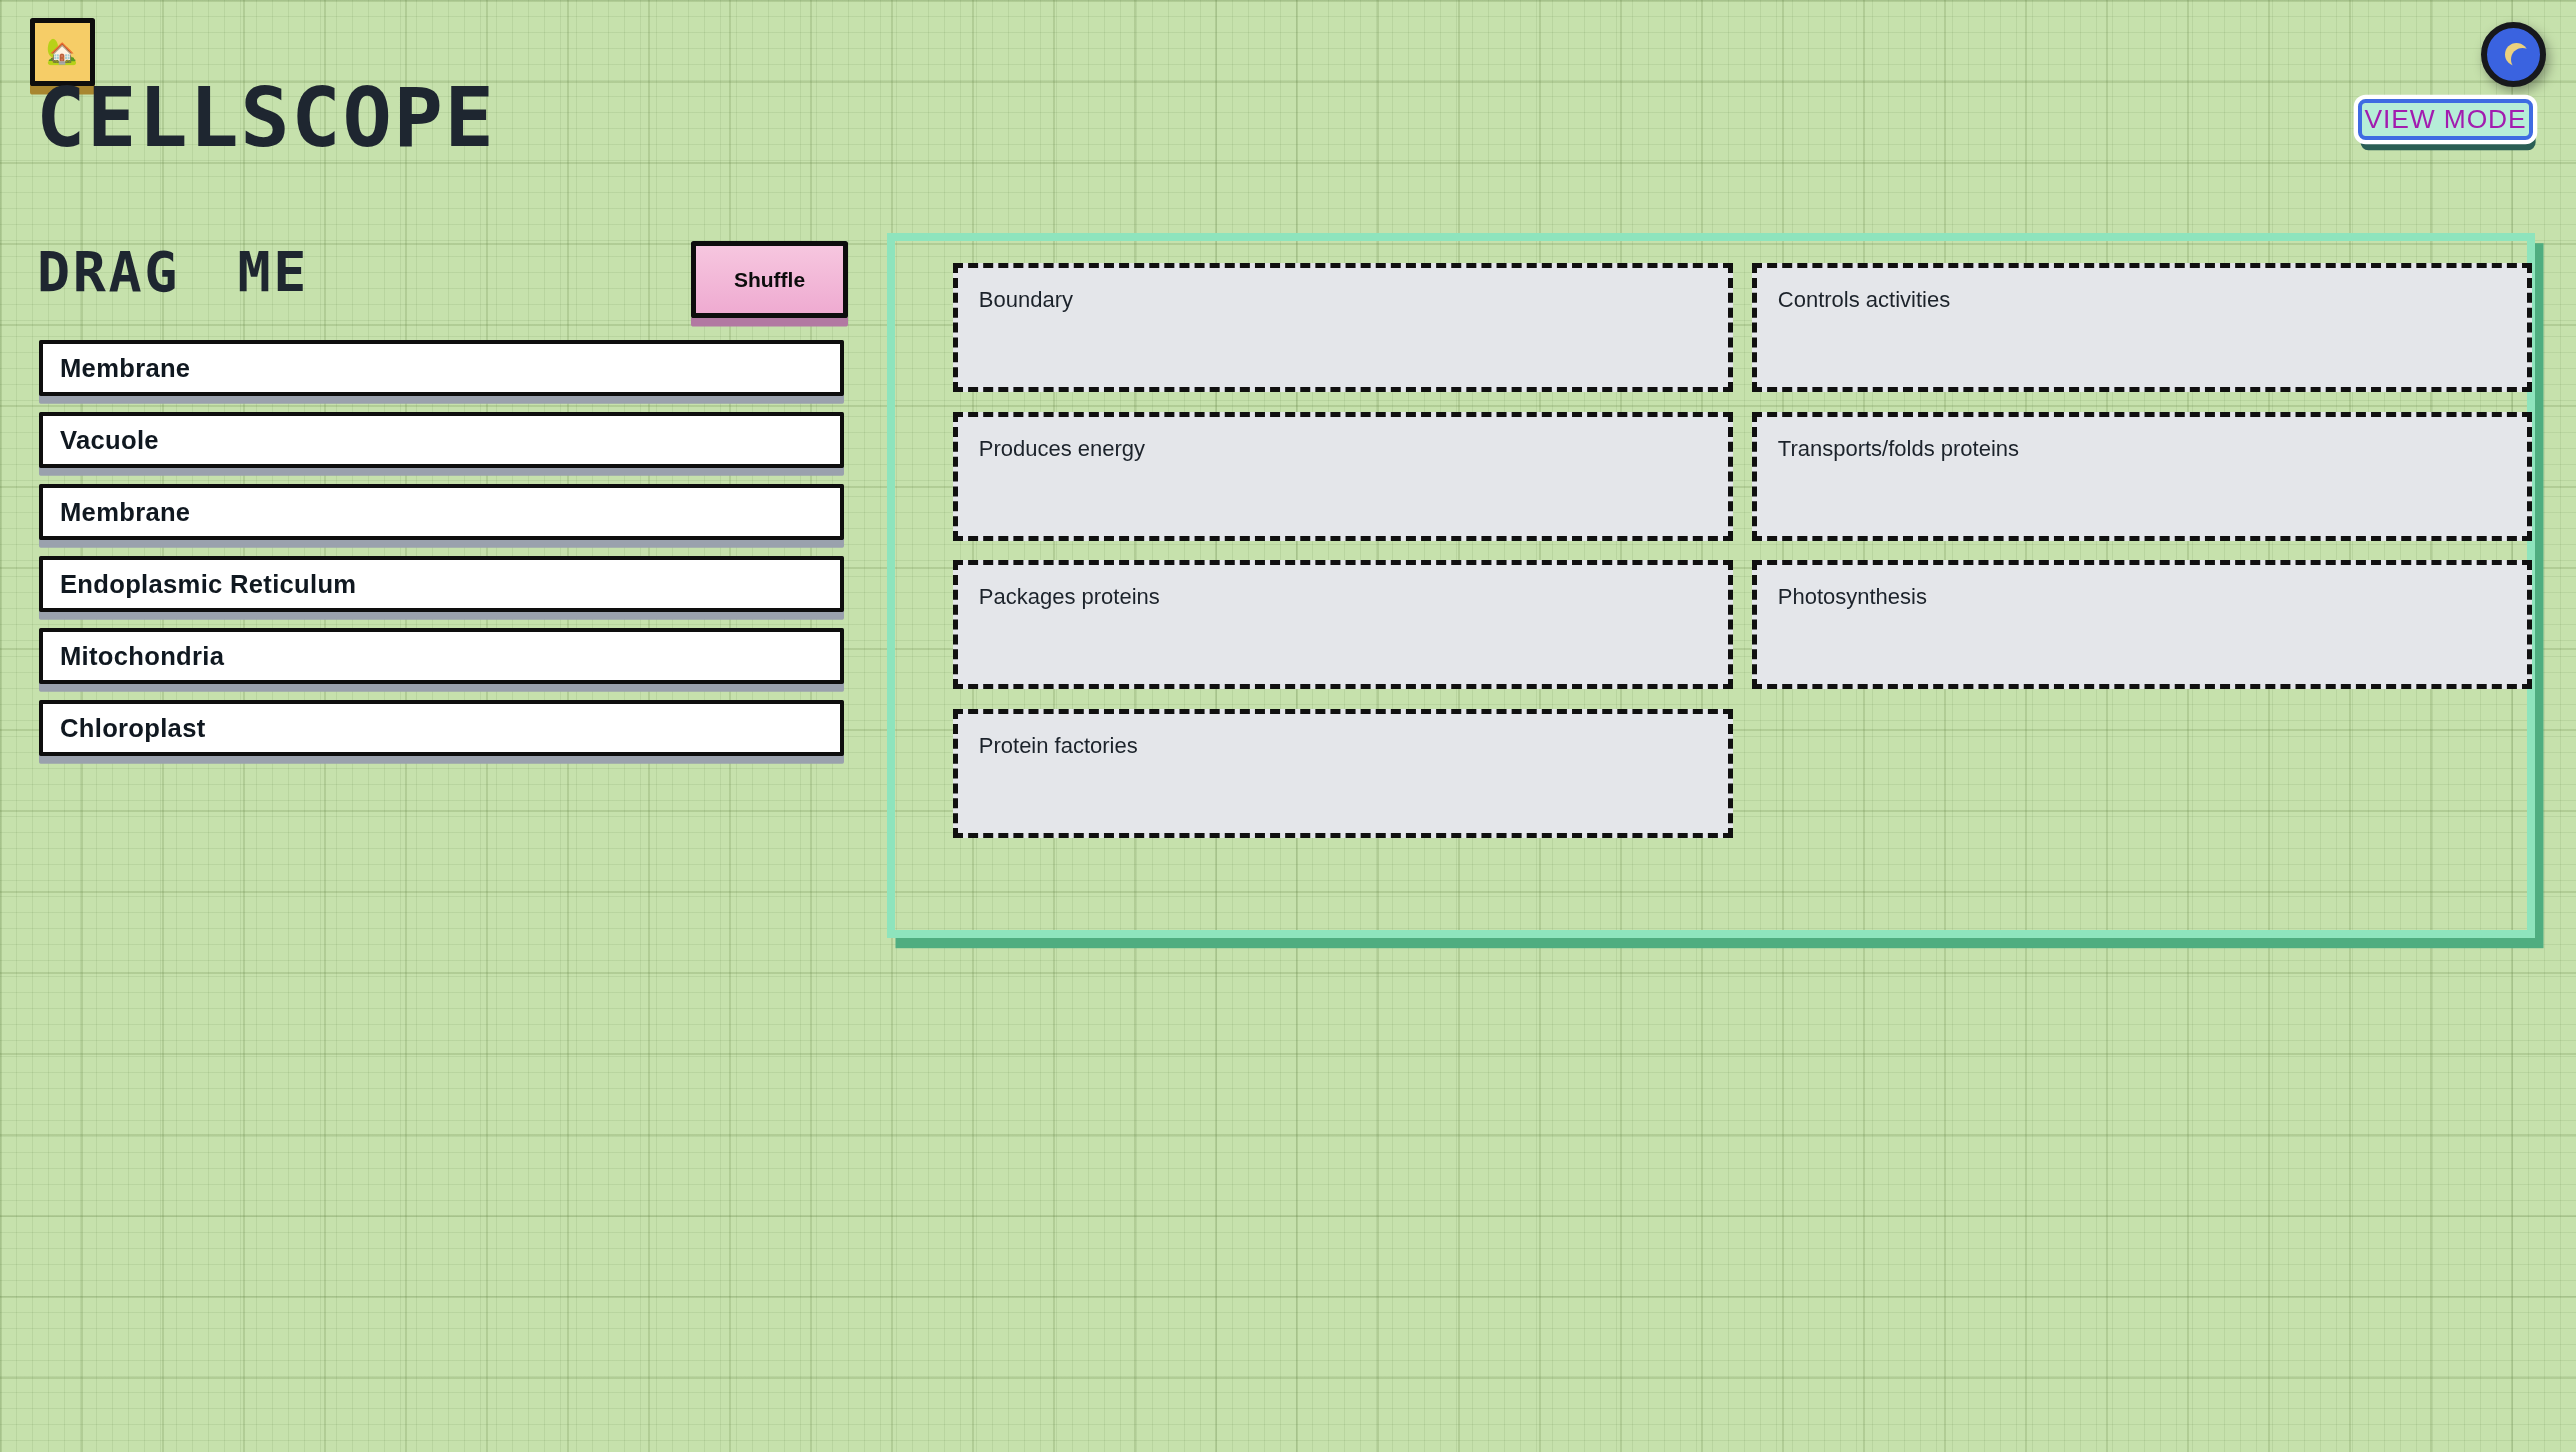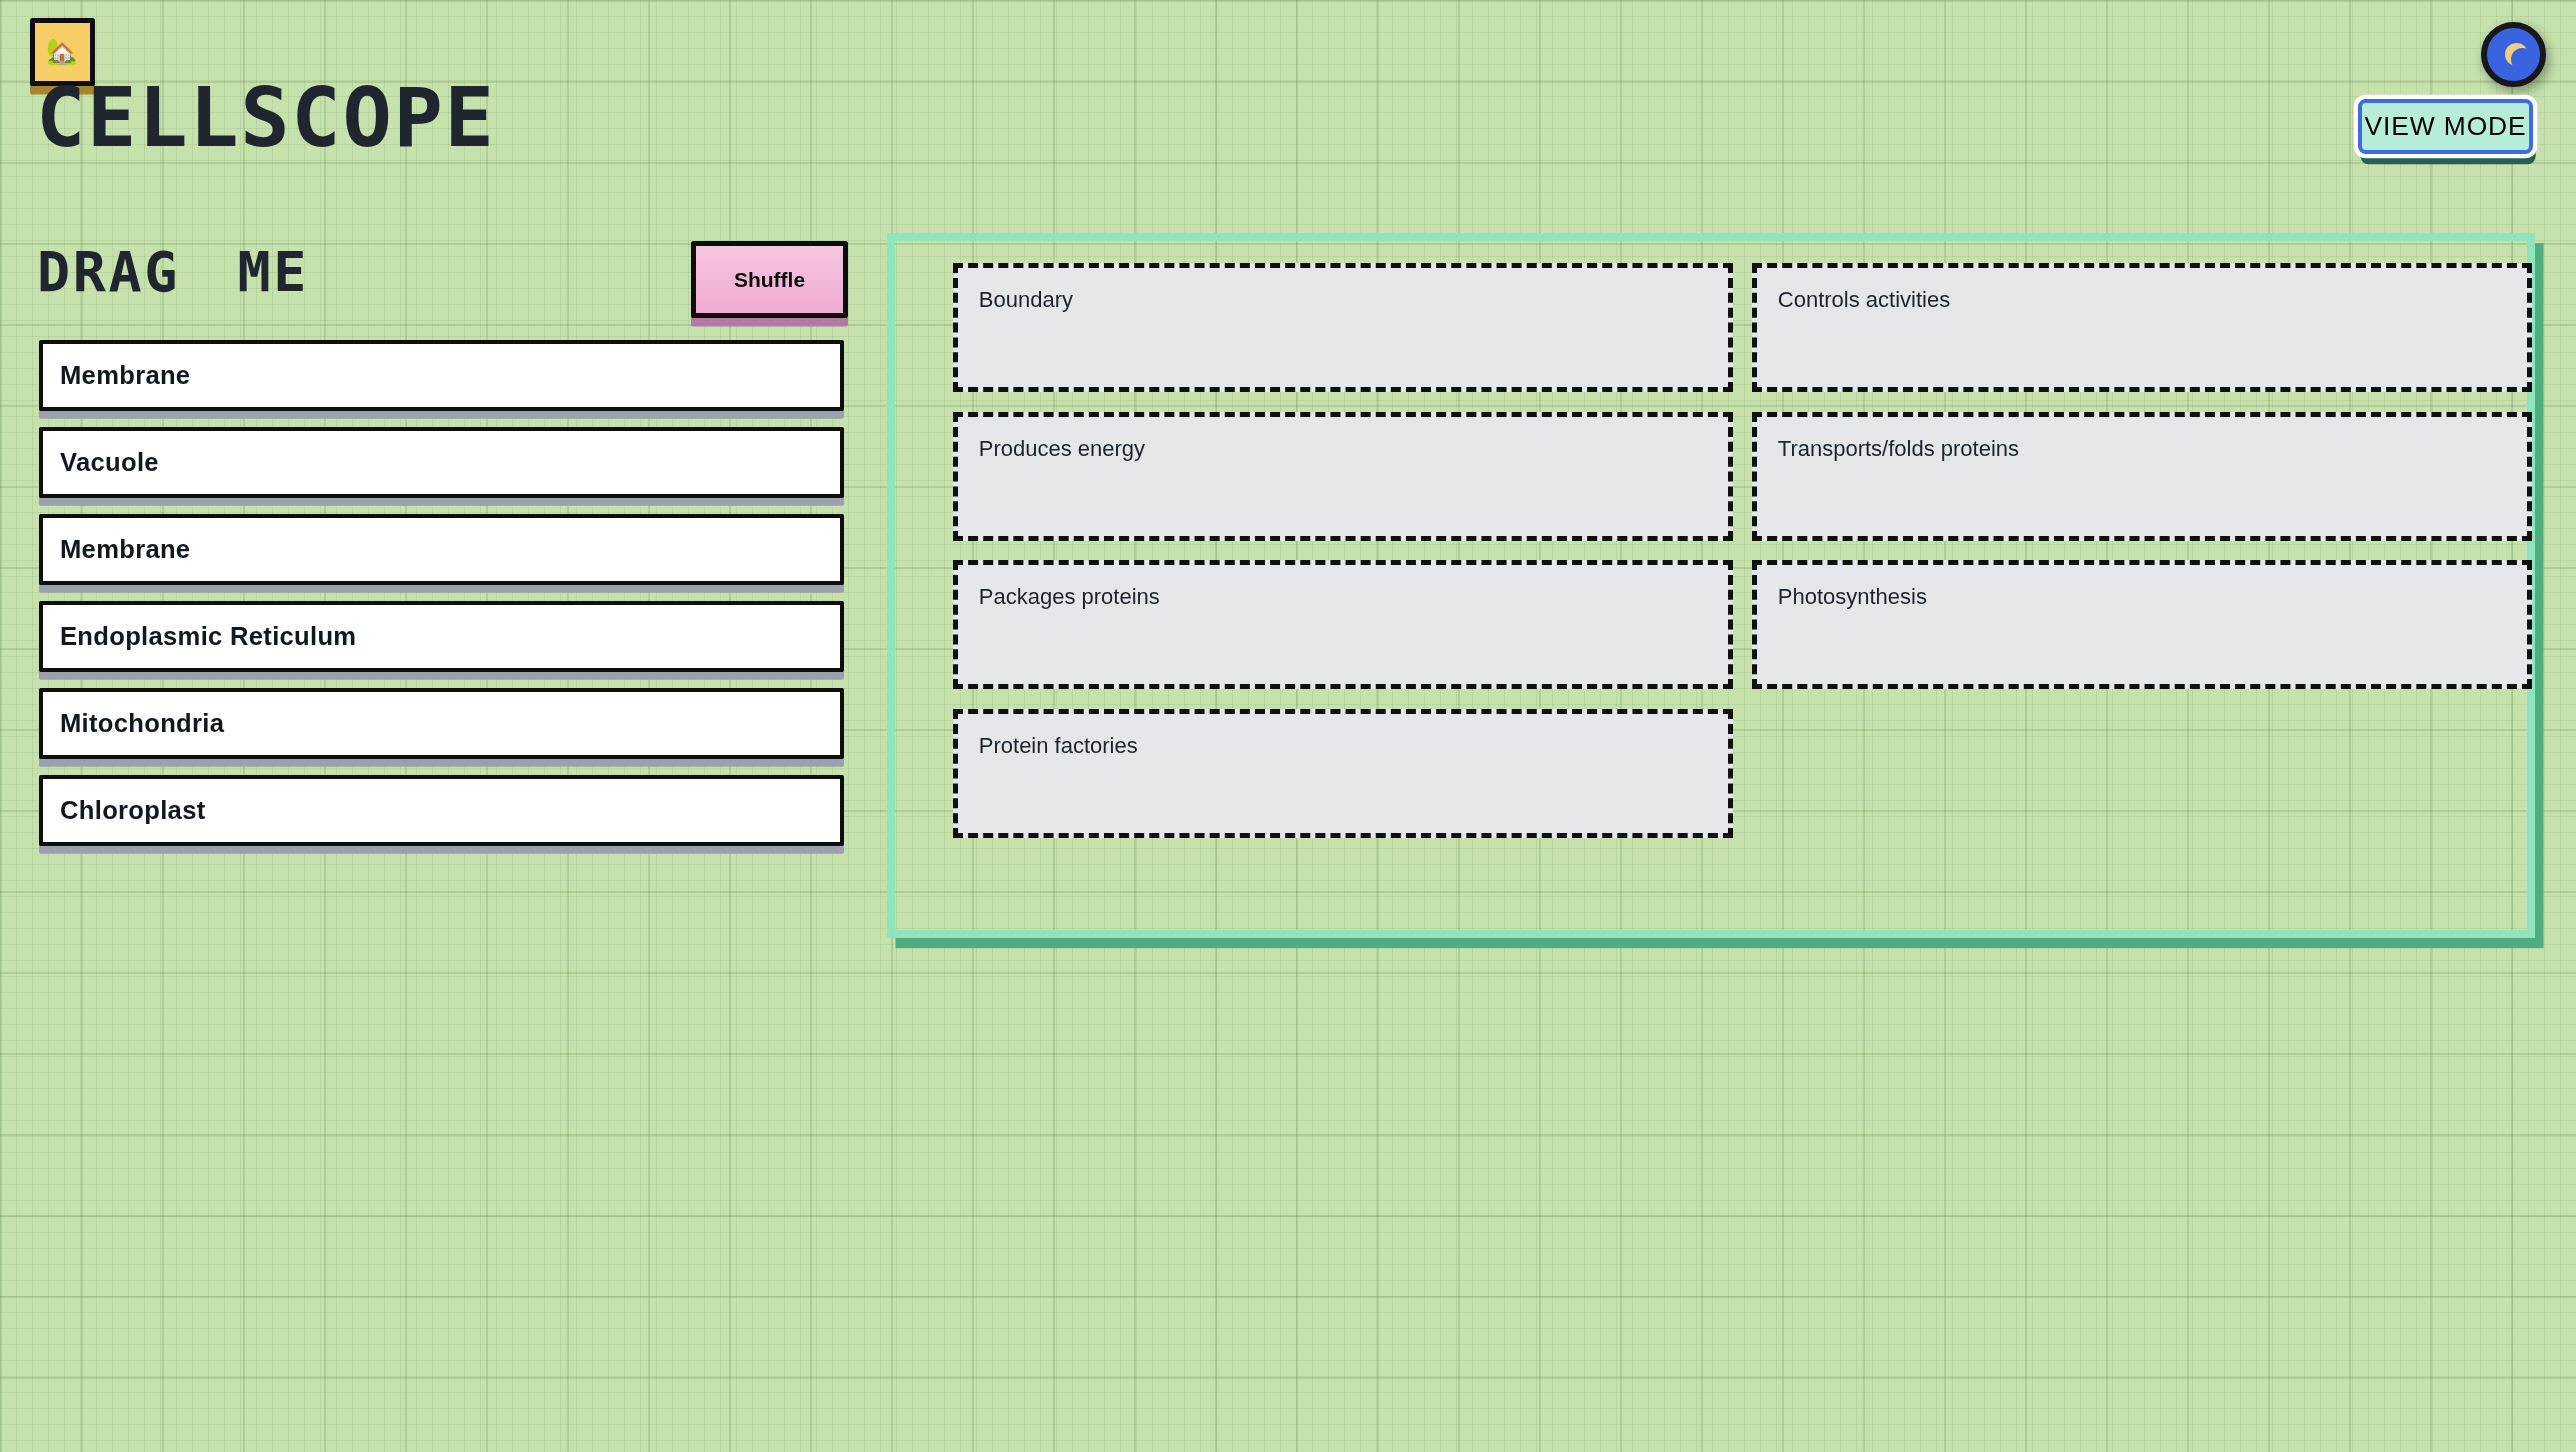--- a/index.html
+++ b/index.html
@@ -58,27 +58,27 @@
   .moon {
     position: absolute; left: 24px; top: 20.4px;
     width: 23px; height: 23px;
     border-radius: 50%;
     background: transparent;
     box-shadow: -6px -5.1px 0 0 #ecd17e;
   }
 
   .view-mode-btn {
     position: absolute; left: 2358px; top: 99px;
-    width: 175px; height: 55px;
+    width: 175px; height: 41px;
     background: #b6edd8;
     border: 4.3px solid #3e6be2;
     border-radius: 7.7px;
     box-shadow: 0 0 0 4.3px #ffffff, 2.6px 10.2px 0 0 #2a5e55;
     display: flex; align-items: center; justify-content: center;
-    font-size: 26.4px; letter-spacing: 0.9px; color: #000000;
+    font-size: 26.4px; letter-spacing: 0.9px; color: #a21caf;
     cursor: pointer;
   }
 
   
   .drag-heading {
     position: absolute; left: 37px; top: 245px;
     font-size: 55px; line-height: 1;
     letter-spacing: 2.6px; word-spacing: 22px;
     white-space: nowrap;
   }
@@ -94,21 +94,21 @@
     font-size: 21px; font-weight: bold; color: #0c0c0c;
     cursor: pointer;
   }
 
   .drag-list {
     position: absolute; left: 39px; top: 340px;
     width: 805px;
     display: flex; flex-direction: column; gap: 16px;
   }
   .drag-item {
-    height: 71px;
+    height: 56px;
     background: #ffffff;
     border: 4.3px solid #0e0e0e;
     border-radius: 1.7px;
     box-shadow: 0 7.7px 0 0 #9aa1ad;
     display: flex; align-items: center;
     padding-left: 17px;
     cursor: grab;
   }
   .drag-item .label {
     font-size: 25.6px; font-weight: bold; color: #101820;

